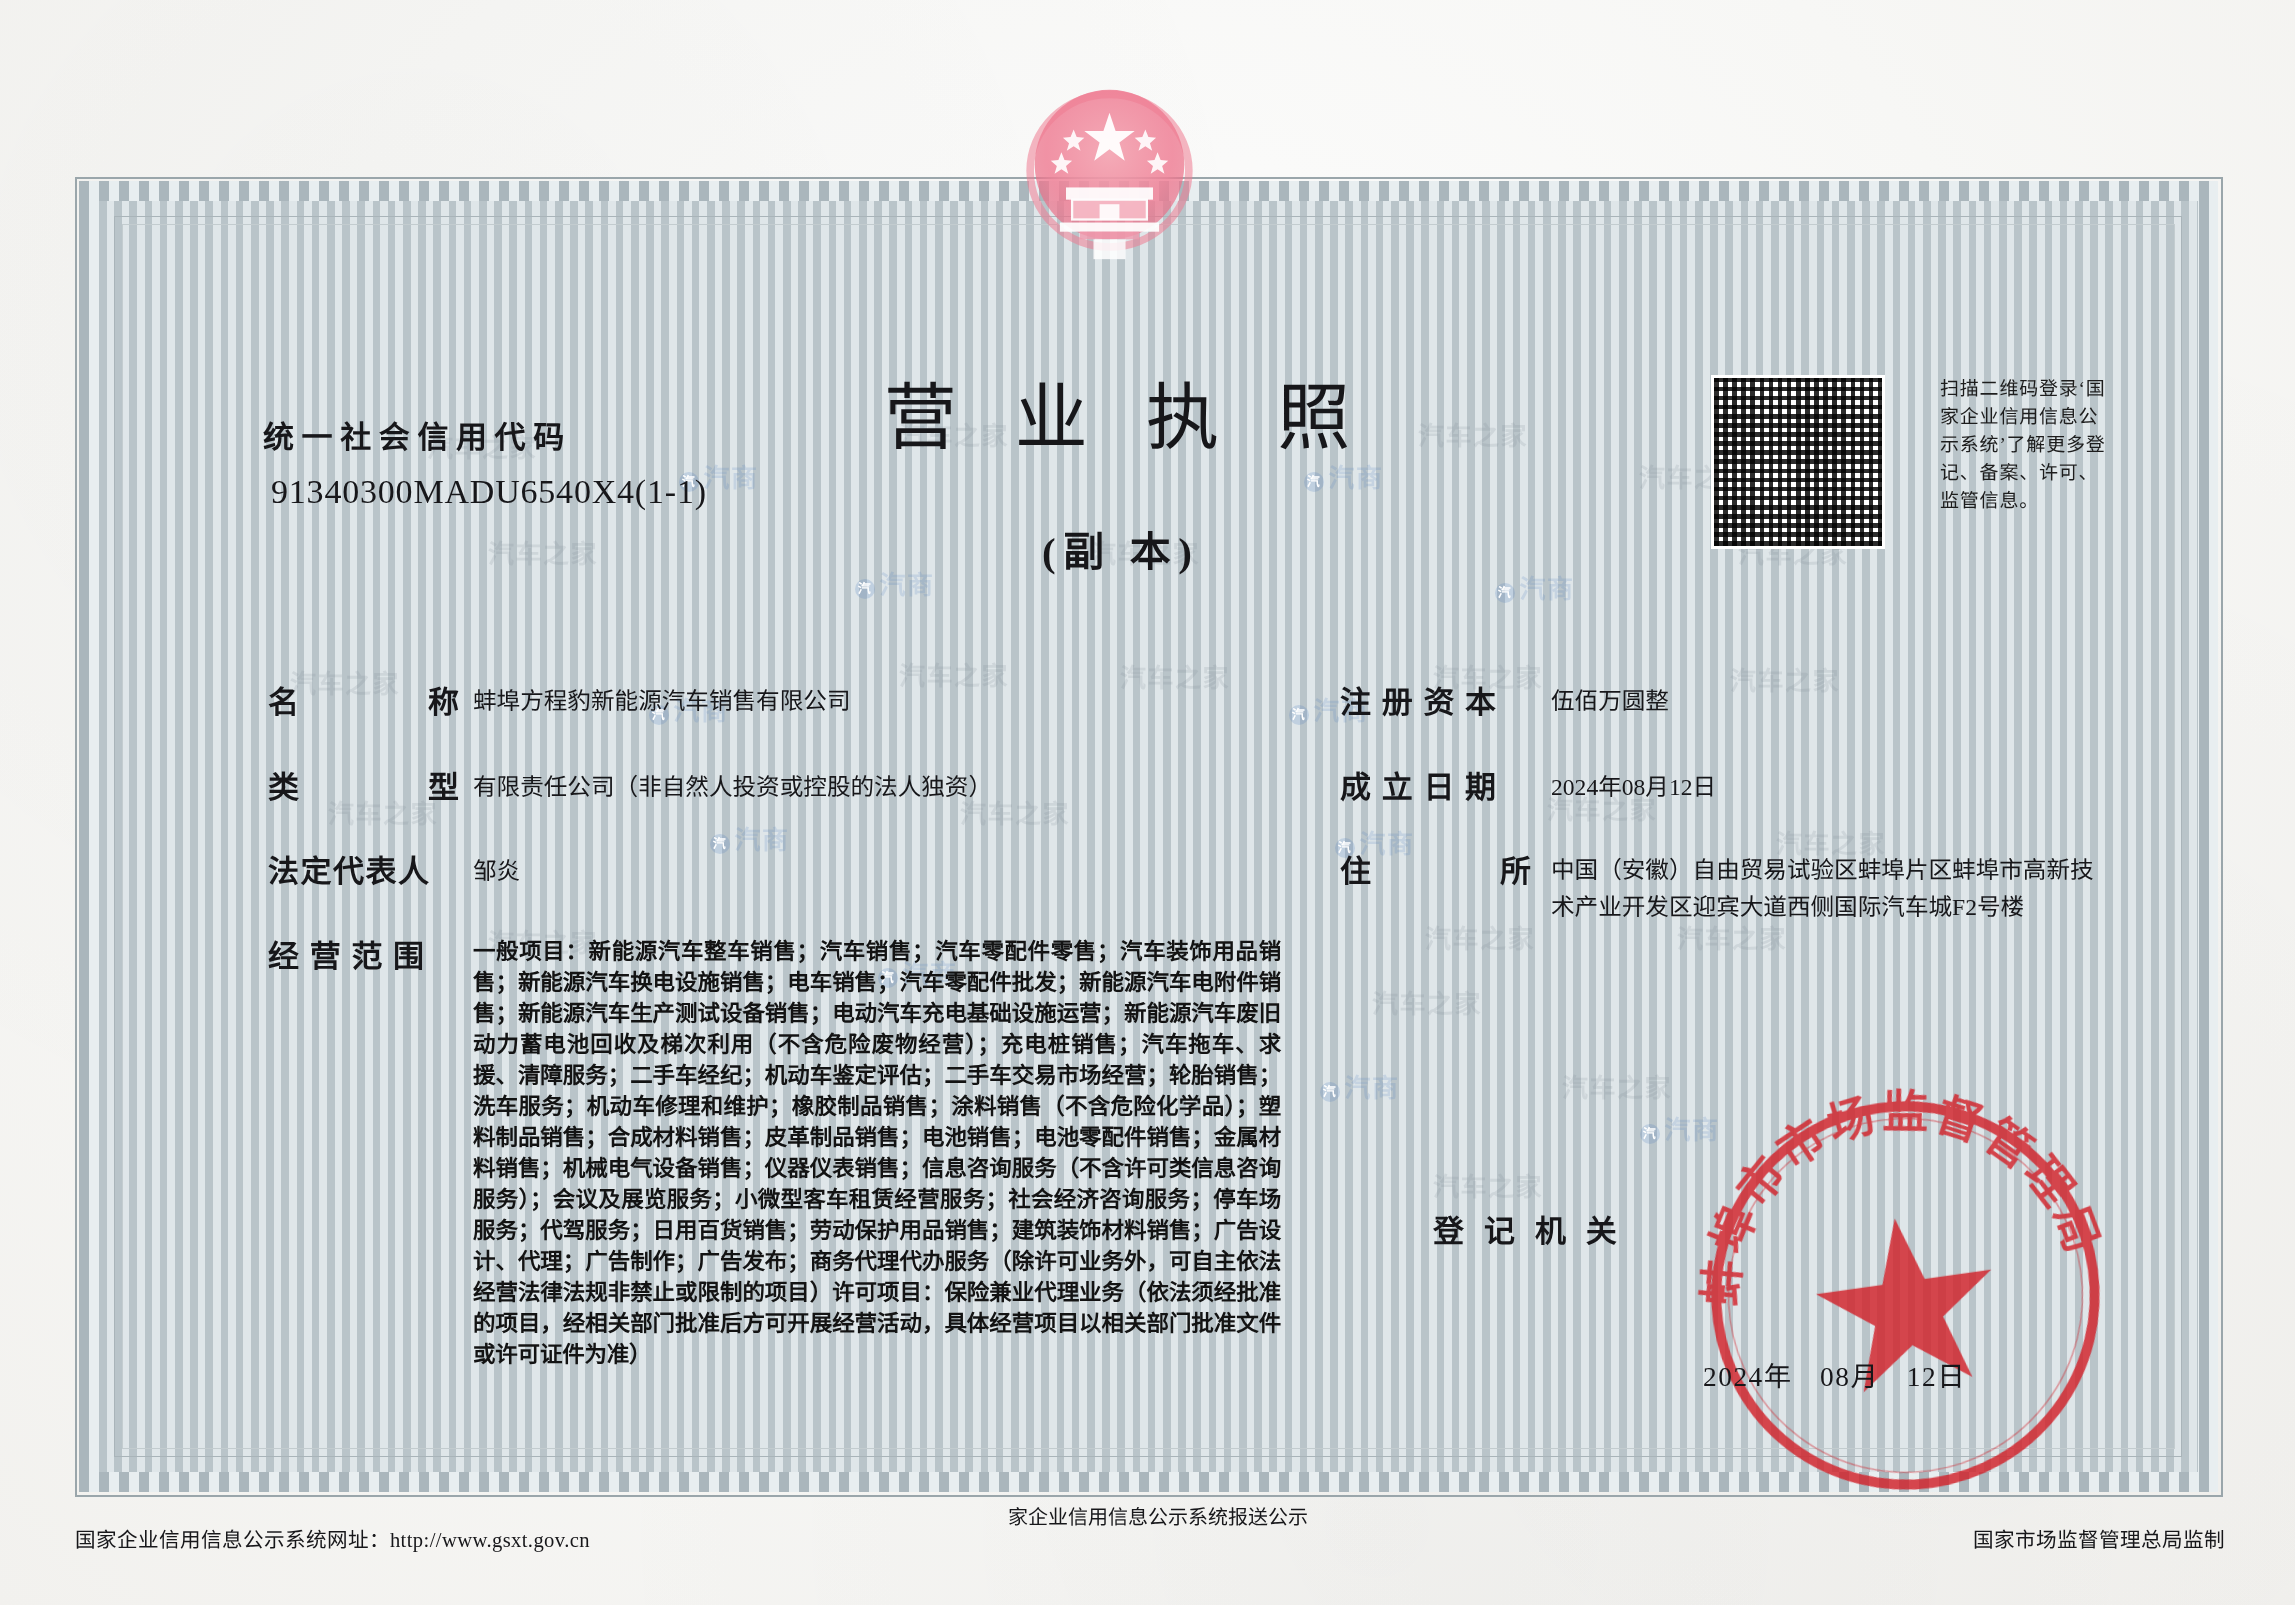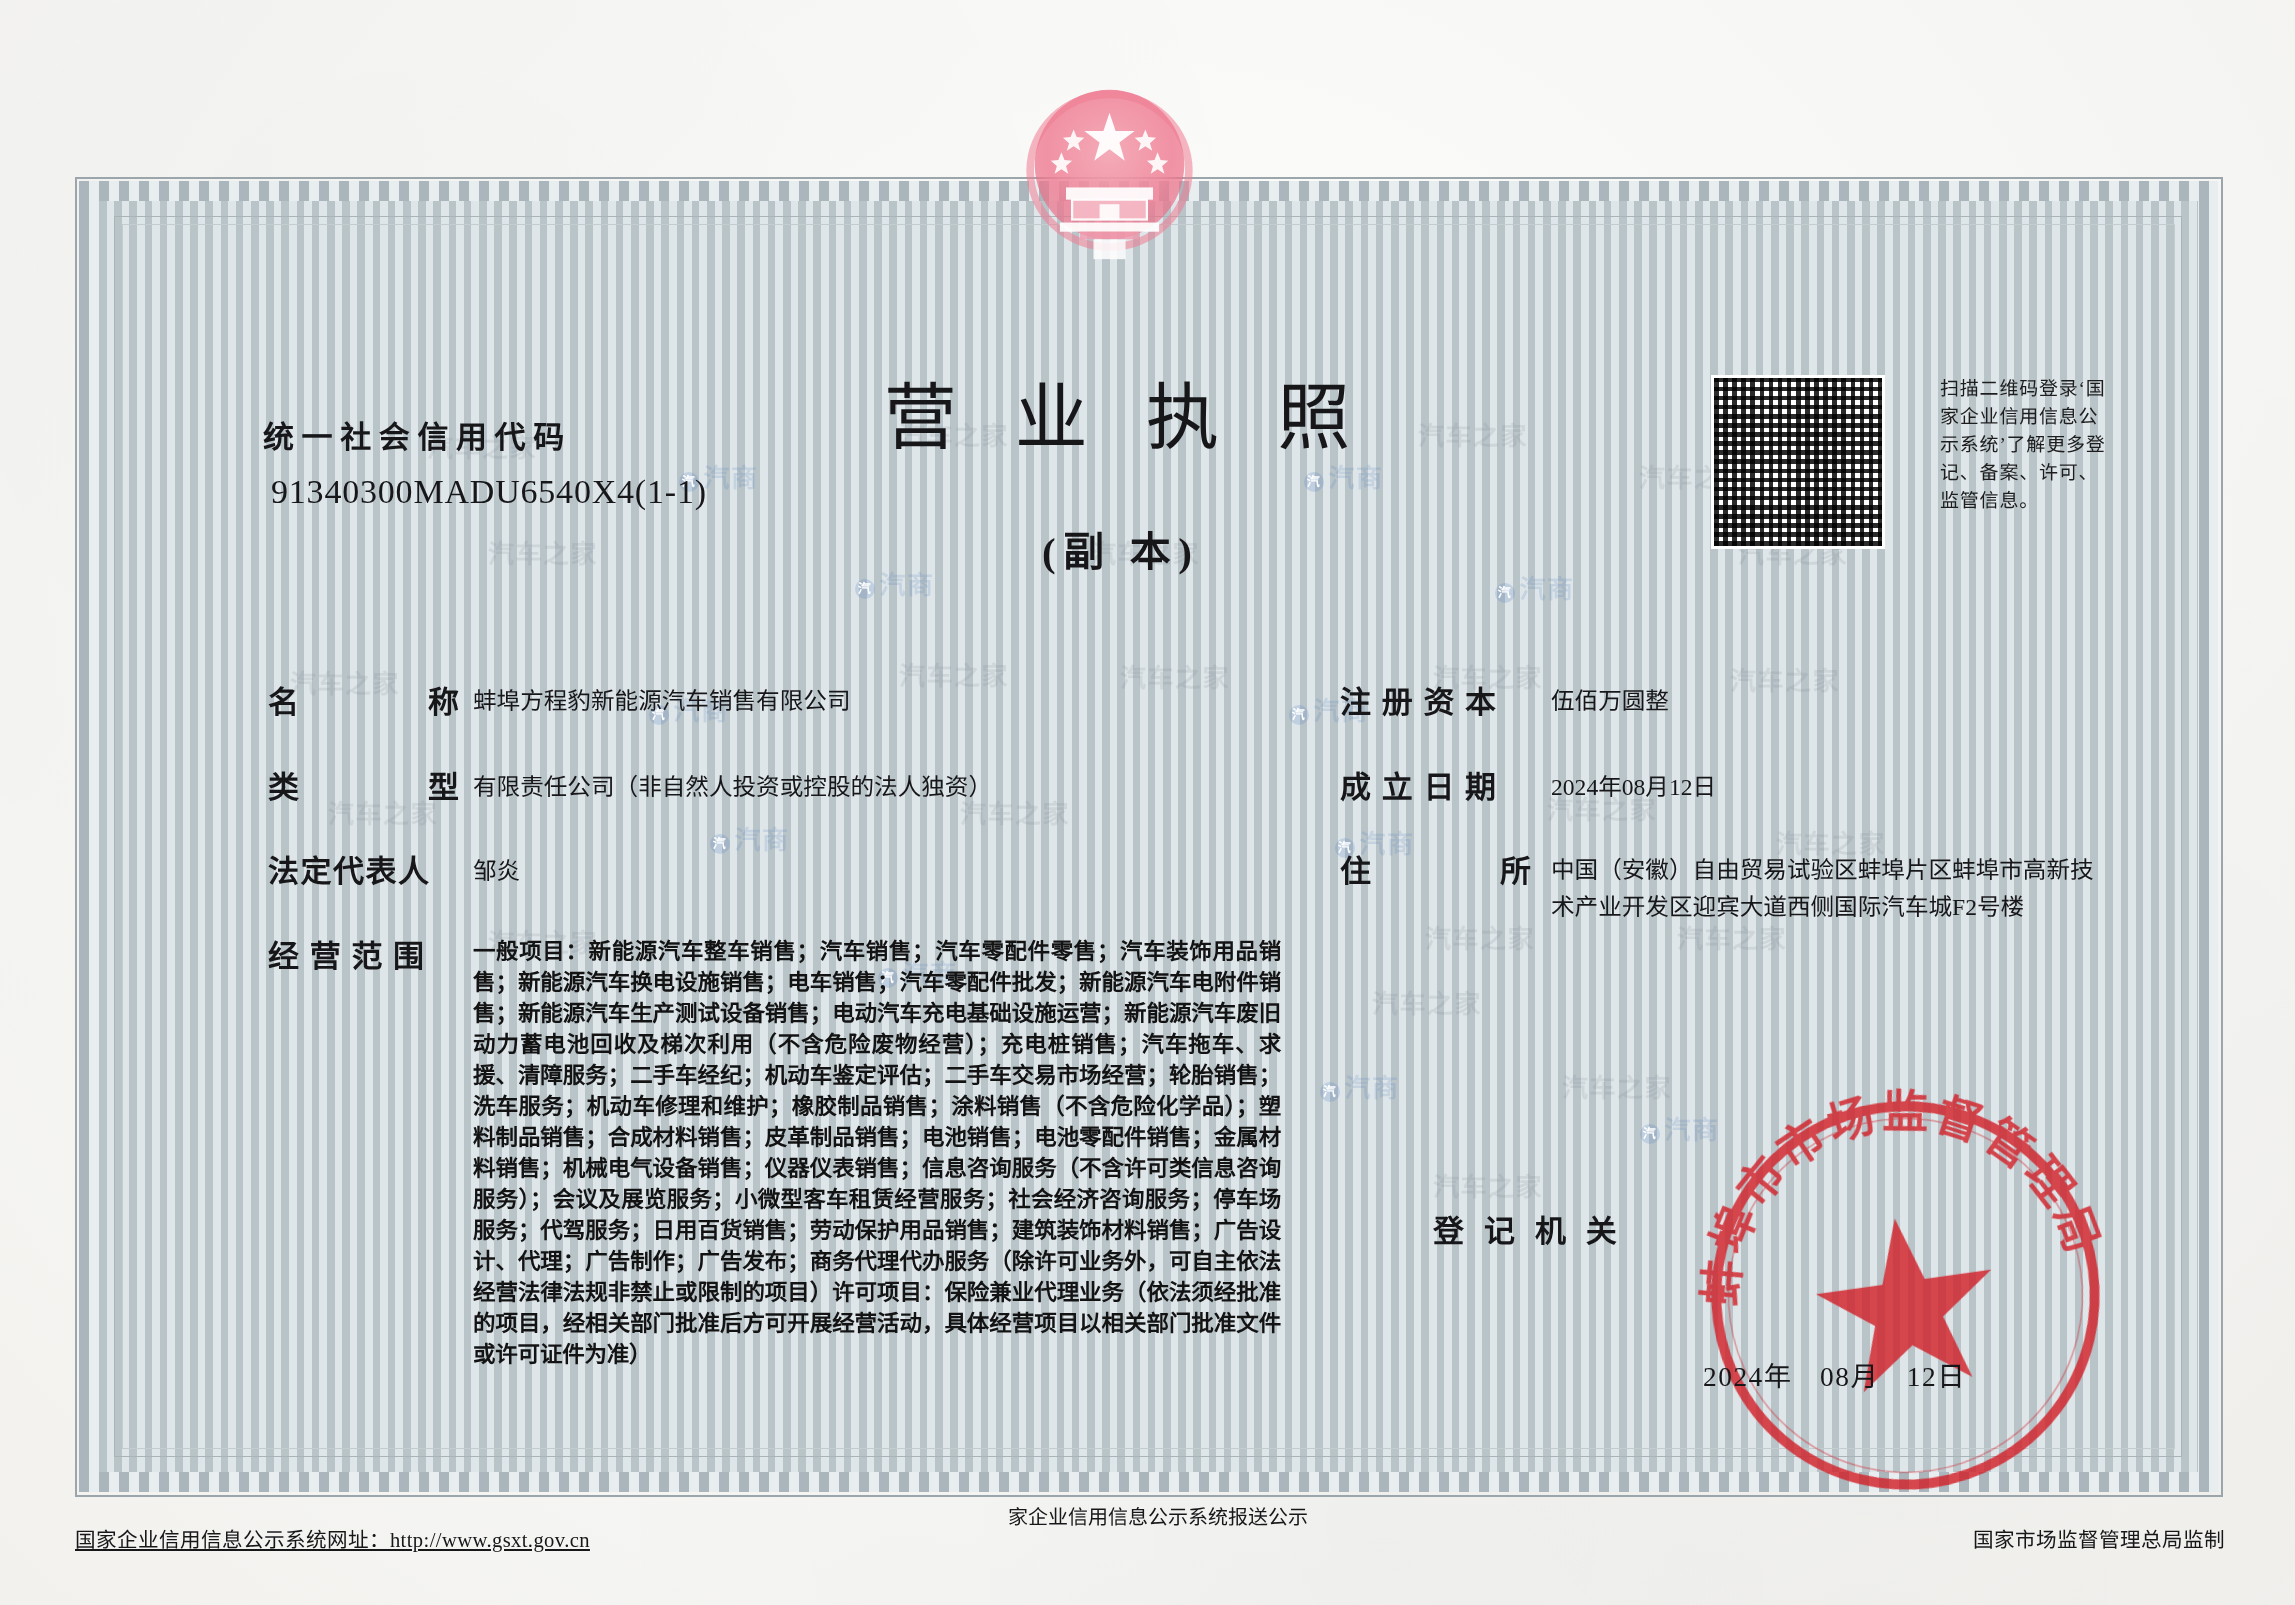--- a/index.html
+++ b/index.html
@@ -264,21 +264,20 @@
   .reg-date .gap { display: inline-block; width: 27.4px; }
 
   
   .footer-left {
     position: absolute;
     left: 75px;
     top: 1523px;
     font-size: 20.6px;
     letter-spacing: 0.4px;
     color: #17171a;
-    text-decoration: underline;
   }
   .footer-center {
     position: absolute;
     left: 876px;
     top: 1503px;
     width: 564px;
     text-align: center;
     font-size: 20px;
     line-height: 28px;
     color: #17171a;

